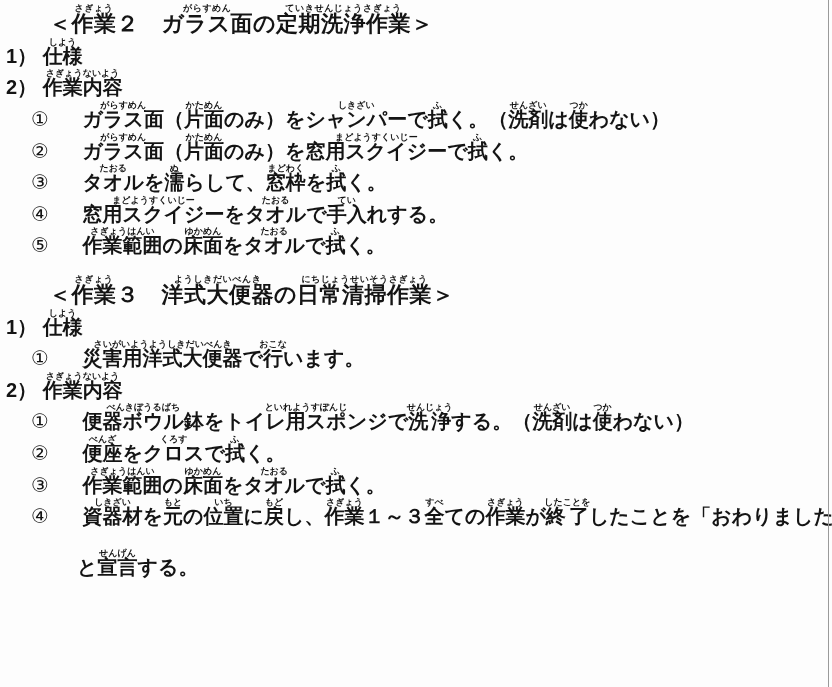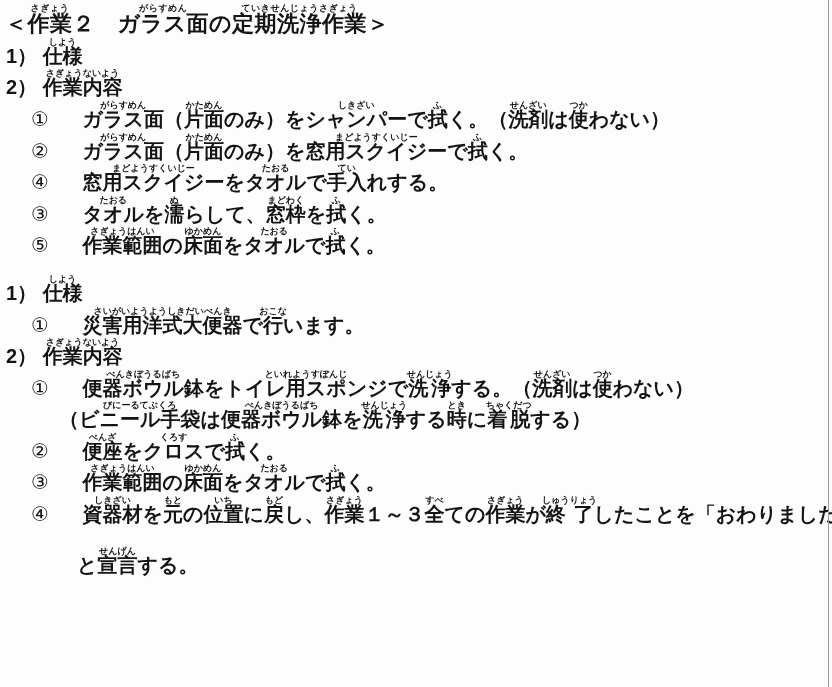--- a/index.html
+++ b/index.html
@@ -38,20 +38,21 @@
   .line ruby { ruby-position: over; }
   .line rt {
     font-size: 9px;
     font-weight: 600;
     text-align: center;
   }
   .t-title {
     font-size: 22px;
     font-weight: 700;
     letter-spacing: 0.5px;
+    margin-left: 44px;
   }
   .t-title rt { font-size: 9px; }
   .t-heading { padding-left: 1px; }
   .t-heading .marker { display: inline; }
   .t-item { padding-left: 26px; }
   .t-item .marker {
     display: inline-block;
     min-width: 46px;
     font-weight: 500;
   }
@@ -78,66 +79,66 @@
   </div>
       <div class="line t-item">
     <span class="marker">①</span>
     <span class="content"><ruby>ガラス面<rt>がらすめん</rt></ruby>（<ruby>片面<rt>かためん</rt></ruby>のみ）を<ruby>シャンパー<rt>しきざい</rt></ruby>で<ruby>拭<rt>ふ</rt></ruby>く。（<ruby>洗剤<rt>せんざい</rt></ruby>は<ruby>使<rt>つか</rt></ruby>わない）</span>
   </div>
       <div class="line t-item">
     <span class="marker">②</span>
     <span class="content"><ruby>ガラス面<rt>がらすめん</rt></ruby>（<ruby>片面<rt>かためん</rt></ruby>のみ）を<ruby>窓用スクイジー<rt>まどようすくいじー</rt></ruby>で<ruby>拭<rt>ふ</rt></ruby>く。</span>
   </div>
       <div class="line t-item">
+    <span class="marker">③</span>
+    <span class="content"><ruby>タオル<rt>たおる</rt></ruby>を<ruby>濡<rt>ぬ</rt></ruby>らして、<ruby>窓枠<rt>まどわく</rt></ruby>を<ruby>拭<rt>ふ</rt></ruby>く。</span>
+  </div>
+      <div class="line t-item">
     <span class="marker">④</span>
     <span class="content"><ruby>窓用スクイジー<rt>まどようすくいじー</rt></ruby>を<ruby>タオル<rt>たおる</rt></ruby>で<ruby>手入<rt>てい</rt></ruby>れする。</span>
-  </div>
-      <div class="line t-item">
-    <span class="marker">③</span>
-    <span class="content"><ruby>タオル<rt>たおる</rt></ruby>を<ruby>濡<rt>ぬ</rt></ruby>らして、<ruby>窓枠<rt>まどわく</rt></ruby>を<ruby>拭<rt>ふ</rt></ruby>く。</span>
   </div>
       <div class="line t-item">
     <span class="marker">⑤</span>
     <span class="content"><ruby>作業範囲<rt>さぎょうはんい</rt></ruby>の<ruby>床面<rt>ゆかめん</rt></ruby>を<ruby>タオル<rt>たおる</rt></ruby>で<ruby>拭<rt>ふ</rt></ruby>く。</span>
   </div>
       <div class="line t-spacer">
     
     <span class="content"></span>
+  </div>
+      <div class="line t-title">
+    
+    <span class="content">＜<ruby>作業<rt>さぎょう</rt></ruby>３　<ruby>洋式大便器<rt>ようしきだいべんき</rt></ruby>の<ruby>日常清掃作業<rt>にちじょうせいそうさぎょう</rt></ruby>＞</span>
   </div>
       <div class="line t-heading">
     <span class="marker">1）</span>
     <span class="content"><ruby>仕様<rt>しよう</rt></ruby></span>
   </div>
       <div class="line t-item">
     <span class="marker">①</span>
     <span class="content"><ruby>災害用洋式大便器<rt>さいがいようようしきだいべんき</rt></ruby>で<ruby>行<rt>おこな</rt></ruby>います。</span>
   </div>
       <div class="line t-heading">
     <span class="marker">2）</span>
     <span class="content"><ruby>作業内容<rt>さぎょうないよう</rt></ruby></span>
   </div>
       <div class="line t-item">
     <span class="marker">①</span>
     <span class="content"><ruby>便器ボウル鉢<rt>べんきぼうるばち</rt></ruby>を<ruby>トイレ用スポンジ<rt>といれようすぽんじ</rt></ruby>で<ruby>洗浄<rt>せんじょう</rt></ruby>する。（<ruby>洗剤<rt>せんざい</rt></ruby>は<ruby>使<rt>つか</rt></ruby>わない）</span>
   </div>
-      <div class="line t-cont-paren">
-    
-    <span class="content">（<ruby>ビニール手袋<rt>びにーるてぶくろ</rt></ruby>は<ruby>便器ボウル鉢<rt>べんきぼうるばち</rt></ruby>を<ruby>洗浄<rt>せんじょう</rt></ruby>する<ruby>時<rt>とき</rt></ruby>に<ruby>着脱<rt>ちゃくだつ</rt></ruby>する）</span>
-  </div>
       <div class="line t-item">
     <span class="marker">②</span>
     <span class="content"><ruby>便座<rt>べんざ</rt></ruby>を<ruby>クロス<rt>くろす</rt></ruby>で<ruby>拭<rt>ふ</rt></ruby>く。</span>
   </div>
       <div class="line t-item">
     <span class="marker">③</span>
     <span class="content"><ruby>作業範囲<rt>さぎょうはんい</rt></ruby>の<ruby>床面<rt>ゆかめん</rt></ruby>を<ruby>タオル<rt>たおる</rt></ruby>で<ruby>拭<rt>ふ</rt></ruby>く。</span>
   </div>
       <div class="line t-item">
     <span class="marker">④</span>
-    <span class="content"><ruby>資器材<rt>しきざい</rt></ruby>を<ruby>元<rt>もと</rt></ruby>の<ruby>位置<rt>いち</rt></ruby>に<ruby>戻<rt>もど</rt></ruby>し、<ruby>作業<rt>さぎょう</rt></ruby>１～３<ruby>全<rt>すべ</rt></ruby>ての<ruby>作業<rt>さぎょう</rt></ruby>が<ruby>終了<rt>しゅうりょう</rt></ruby>したことを「おわりました」</span>
+    <span class="content"><ruby>資器材<rt>しきざい</rt></ruby>を<ruby>元<rt>もと</rt></ruby>の<ruby>位置<rt>いち</rt></ruby>に<ruby>戻<rt>もど</rt></ruby>し、<ruby>作業<rt>さぎょう</rt></ruby>１～３<ruby>全<rt>すべ</rt></ruby>ての<ruby>作業<rt>さぎょう</rt></ruby>が<ruby>終了<rt>したことを</rt></ruby>したことを「おわりました」</span>
   </div>
       <div class="line t-cont">
     
     <span class="content">と<ruby>宣言<rt>せんげん</rt></ruby>する。</span>
   </div>
     </div>
   <div class="edge-line" style="background: rgb(154, 154, 154);"></div>
 </div>
 
 </body></html>

